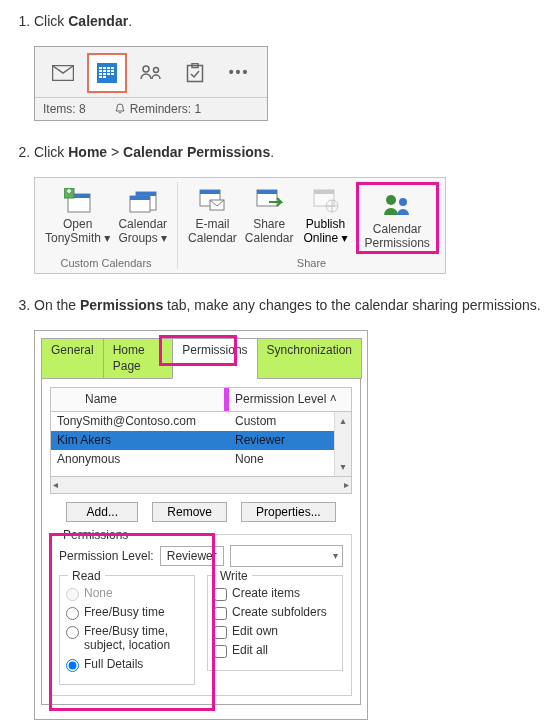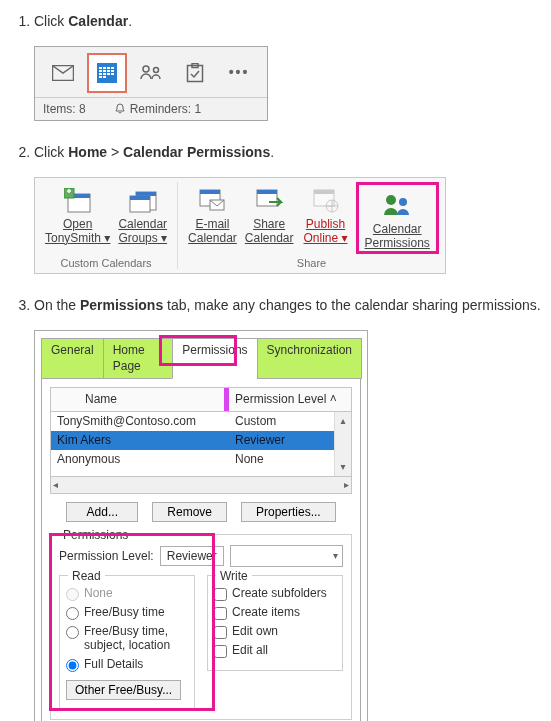--- a/index.html
+++ b/index.html
@@ -64,25 +64,24 @@
   .ribbon-group .buttons { display: flex; flex: 1; }
   .ribbon-group .label {
     font-size: 11px; color: #6d6d6d;
     padding-top: 2px;
   }
   .ribbon-btn {
     display: flex; flex-direction: column; align-items: center;
     padding: 4px 4px 0 4px;
     min-width: 48px;
     line-height: 1.15;
-    text-decoration: underline;
   }
   .ribbon-btn .icon { height: 30px; display:flex; align-items:center; justify-content:center; }
   .ribbon-btn .lines { padding-top: 2px; }
-  .ribbon-btn.disabled { color: #b91c1c; }
+  .ribbon-btn.disabled { color: #000000; }
   .vsep { width: 1px; background: #dcdcdc; margin: 4px 0; }
   .pink-box { border: 3px solid #e61791; padding: 2px 2px 0 2px; margin-left: 2px; }
 
   
   .dialog {
     border: 1px solid #a9a9a9;
     background: #fff;
     font-size: 12px;
     color: #333;
     width: 320px;
@@ -437,33 +436,32 @@
                     <label>Free/Busy time</label>
                   </div>
                 <div class="opt">
                     <input type="radio" name="r" style="">
                     <label>Free/Busy time, subject, location</label>
                   </div>
                 <div class="opt">
                     <input type="radio" name="r" checked="" style="">
                     <label>Full Details</label>
                   </div>
-                <button class="small-btn">Other Free/Busy...</button>
               </div>
             </div>
             <div class="rw-col">
               <div class="grp">
                 <div class="legend">Write</div>
                 <div class="opt">
                     <input type="checkbox" style="">
+                    <label>Create items</label>
+                  </div>
+                <div class="opt">
+                    <input type="checkbox" style="">
                     <label>Create subfolders</label>
-                  </div>
-                <div class="opt">
-                    <input type="checkbox" style="">
-                    <label>Create items</label>
                   </div>
                 <div class="opt">
                     <input type="checkbox" style="">
                     <label>Edit own</label>
                   </div>
                 <div class="opt">
                     <input type="checkbox" style="">
                     <label>Edit all</label>
                   </div>
               </div>

